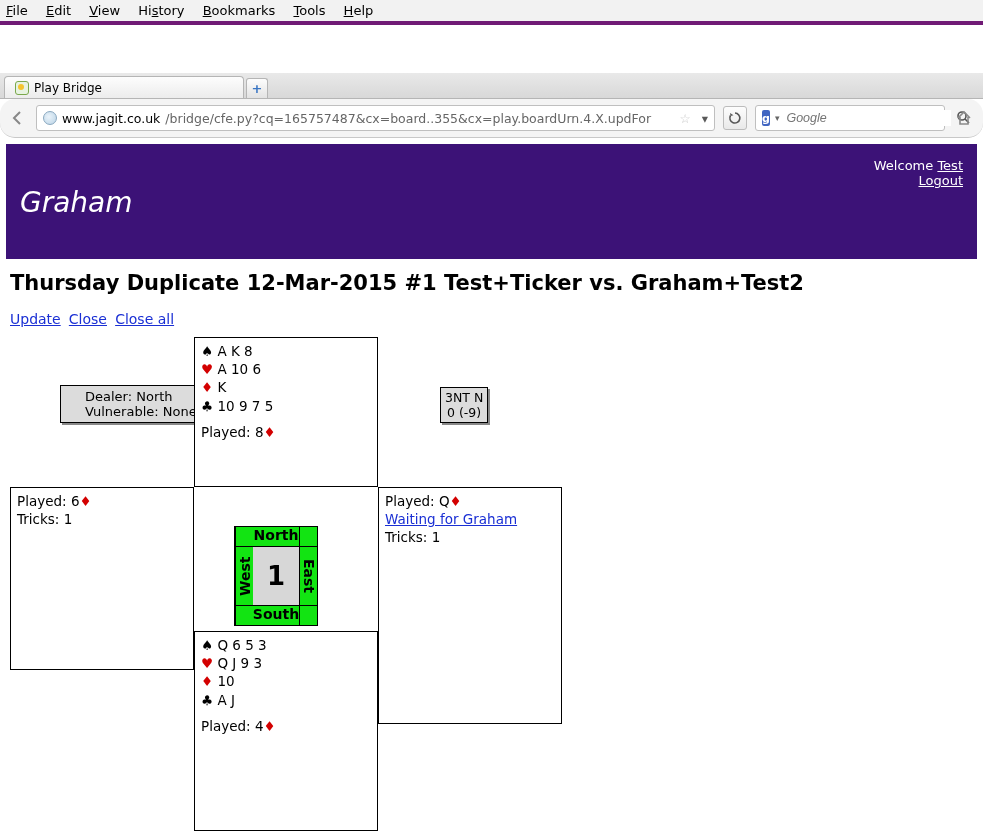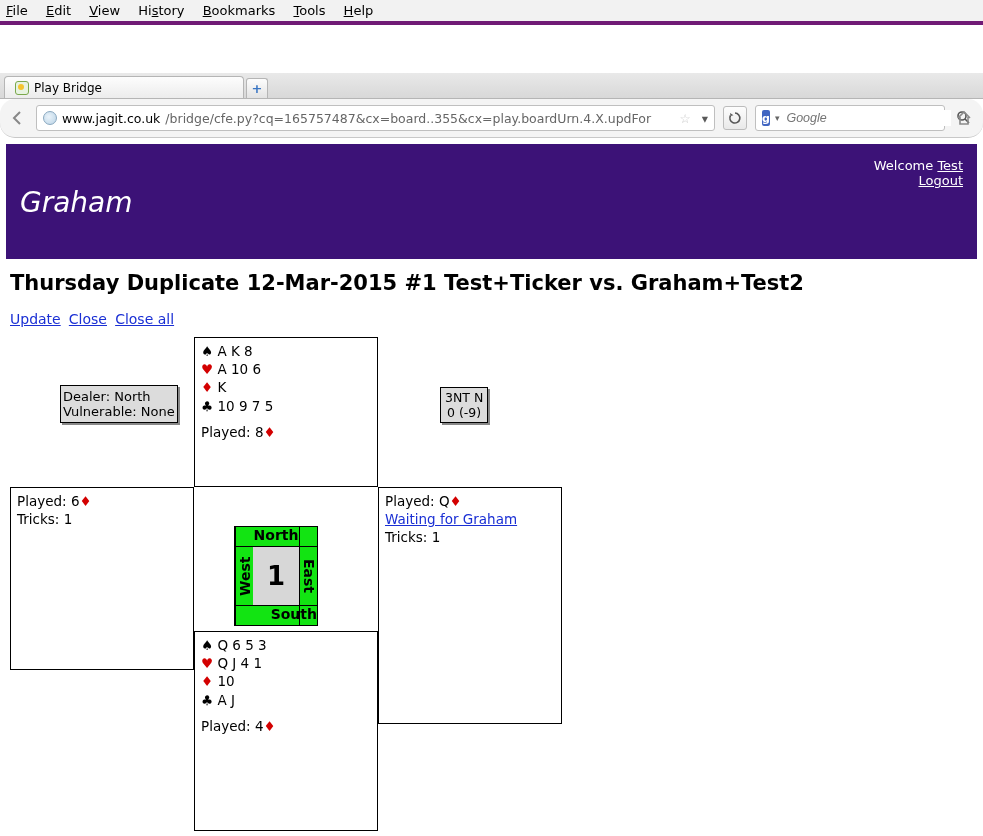--- a/index.html
+++ b/index.html
@@ -39,25 +39,25 @@
   .sidebar .gap { height:12px; }
   .main { flex:1; }
   .main h2 { margin:0 0 16px 0; font-size:21px; font-weight:bold; }
   .actions a { color:#1a2fd4; text-decoration:underline; margin-right:4px; font-size:14px;}
   .board { position:relative; width:760px; height:520px; margin-top:10px; }
   .hand, .side { position:absolute; border:1px solid #000; background:#fff; font-size:13.5px; padding:4px 6px; line-height:1.35; }
   .handN { left:184px; top:0;   width:184px; height:150px; }
   .handS { left:184px; top:294px; width:184px; height:200px; }
   .handW { left:0;    top:150px; width:184px; height:183px; }
   .handE { left:368px; top:150px; width:184px; height:237px; }
-  .meta  { position:absolute; left:50px; top:48px; background:#dcdcdc; border:1px solid #000; padding:3px 2px; font-size:13px; box-shadow:2px 2px 0 #888;}
+  .meta  { position:absolute; left:50px; top:48px; background:#dcdcdc; border:1px solid #000; padding:3px 24px; font-size:13px; box-shadow:2px 2px 0 #888;}
   .contract{ position:absolute; left:430px; top:50px; background:#dcdcdc; border:1px solid #000; padding:2px 4px; font-size:12.5px; text-align:center; box-shadow:2px 2px 0 #888;}
   .compass{ position:absolute; left:224px; top:189px; width:84px; height:100px; background:#12e412; border:1px solid #000; display:grid; grid-template-columns:18px 1fr 18px; grid-template-rows:20px 1fr 20px; font-size:14px; font-weight:bold;}
   .compass .n{grid-column:1/4; grid-row:1; text-align:center; border-bottom:1px solid #000;}
-  .compass .s{grid-column:1/4; grid-row:3; text-align:right; border-top:1px solid #000;}
+  .compass .s{grid-column:1/4; grid-row:3; text-align:center; border-top:1px solid #000;}
   .compass .w{grid-column:1; grid-row:1/4; display:flex; align-items:center; justify-content:center; writing-mode:vertical-rl; transform:rotate(180deg); border-right:1px solid #000;}
   .compass .e{grid-column:3; grid-row:1/4; display:flex; align-items:center; justify-content:center; writing-mode:vertical-rl; border-left:1px solid #000;}
   .compass .c{grid-column:2; grid-row:2; background:#d7d7d7; display:flex; align-items:center; justify-content:center; font-size:26px;}
   .red{ color:#d30000; }
   .blk{ color:#000; }
   .link{ color:#1a2fd4; text-decoration:underline; }
 </style>
 </head>
 <body>
 
@@ -171,21 +171,21 @@
         <div class="compass">
           <div class="n">North</div>
           <div class="w">West</div>
           <div class="c">1</div>
           <div class="e">East</div>
           <div class="s">South</div>
         </div>
 
         <div class="hand handS">
           <div><span class="blk">♠</span> <span>Q 6 5 3</span></div>
-          <div><span class="red">♥</span> <span>Q J 4 1</span></div>
+          <div><span class="red">♥</span> <span>Q J 9 3</span></div>
           <div><span class="red">♦</span> <span>10</span></div>
           <div><span class="blk">♣</span> <span>A J</span></div>
           <div style="height:8px"></div>
           <div><span>Played: </span><span>4</span><span class="red">♦</span></div>
         </div>
 
       </div>
     </div>
   </div>
 </div>

